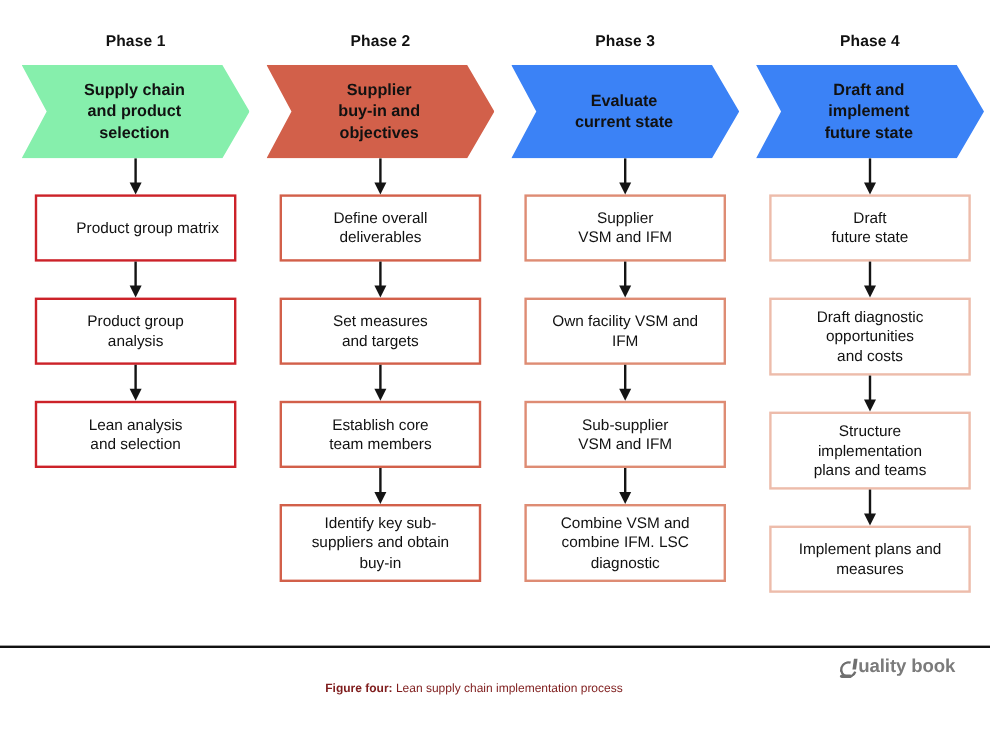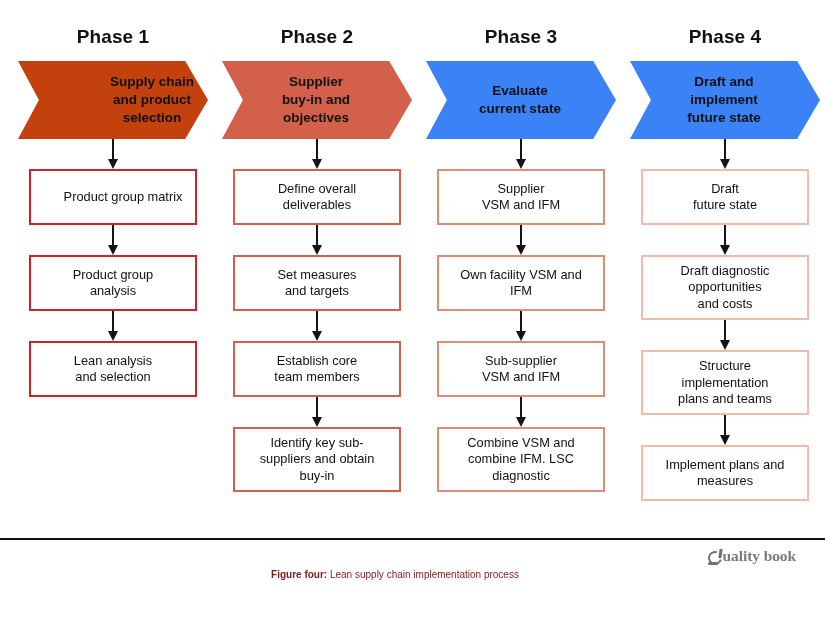--- a/index.html
+++ b/index.html
@@ -28,21 +28,21 @@
     width:190px;
     margin-left:14px;
     display:flex;
     flex-direction:column;
     align-items:center;
   }
   .column:first-child{margin-left:18px;}
 
   .phase-label{
     margin-top:26px;
-    font-size:19px;
+    font-size:13px;
     font-weight:bold;
     letter-spacing:.1px;
     color:#111111;
     text-align:center;
   }
 
   
   .chevron-wrap{
     margin-top:13px;
     width:190px;
@@ -134,21 +134,20 @@
   .brand{
     position:absolute;
     right:29px;
     top:6px;
     display:flex;
     align-items:center;
     font-size:15.5px;
     font-weight:bold;
     color:#7b7b7b;
     letter-spacing:-.1px;
-    font-family:Liberation Serif, serif;
   }
   .brand-q{
     position:relative;
     width:15px;height:15px;
     margin-right:1px;
     display:inline-block;
   }
   .brand-q .ring{
     position:absolute;
     left:1px;top:2px;
@@ -186,21 +185,21 @@
   .caption b{font-weight:bold;}
 </style>
 </head>
 <body>
 
 <div id="diagram">
   <div class="columns" id="columns">
       <div class="column">
         <div class="phase-label">Phase 1</div>
         <div class="chevron-wrap">
-          <div class="chevron" style="background: #c2410c; justify-content: flex-end;">
+          <div class="chevron" style="background: #86efac;">
             <div class="chevron-text">Supply chain
 and product
 selection</div>
           </div>
         </div>
         <div class="arrow">
           <span class="shaft"></span>
           <span class="head"></span>
         </div>
         <div class="step" style="border-color: rgb(204, 34, 41); padding-left: 27px;">

